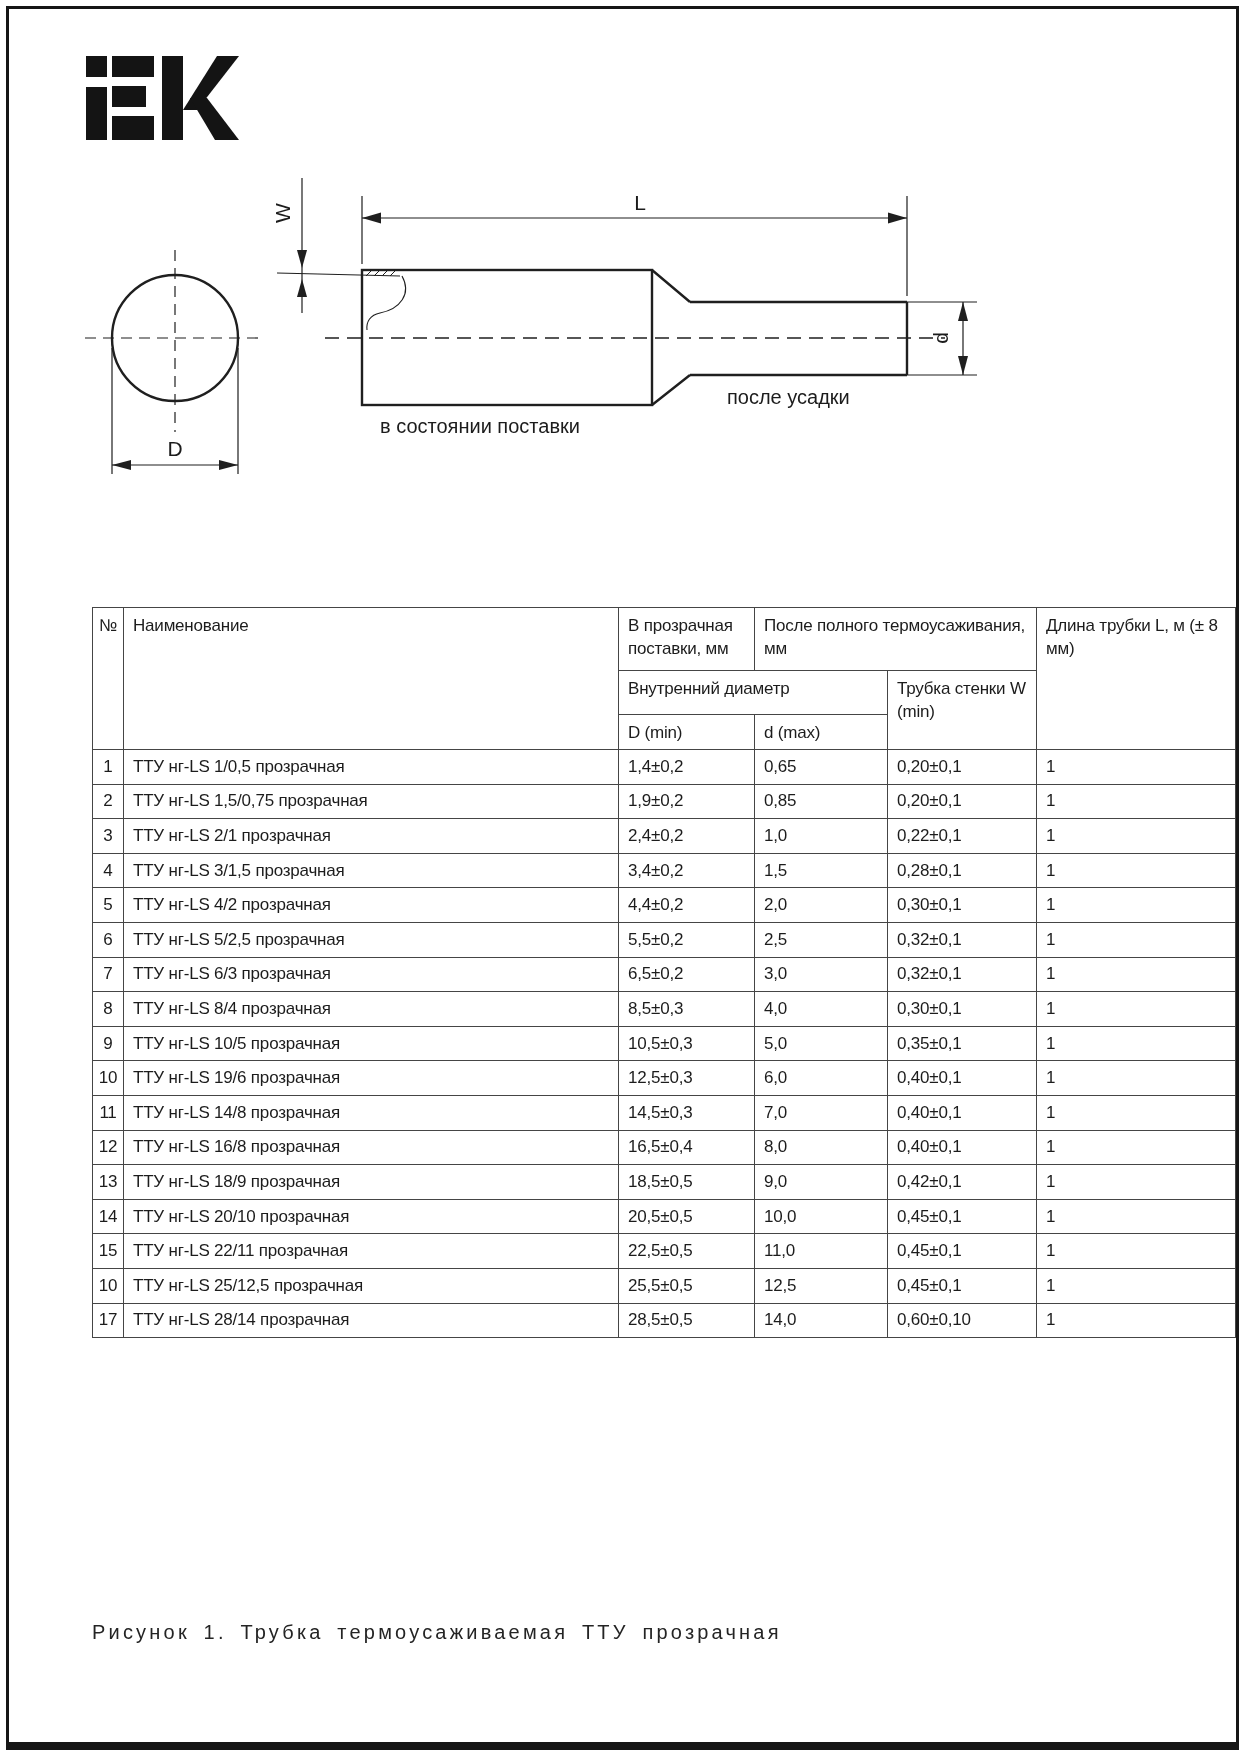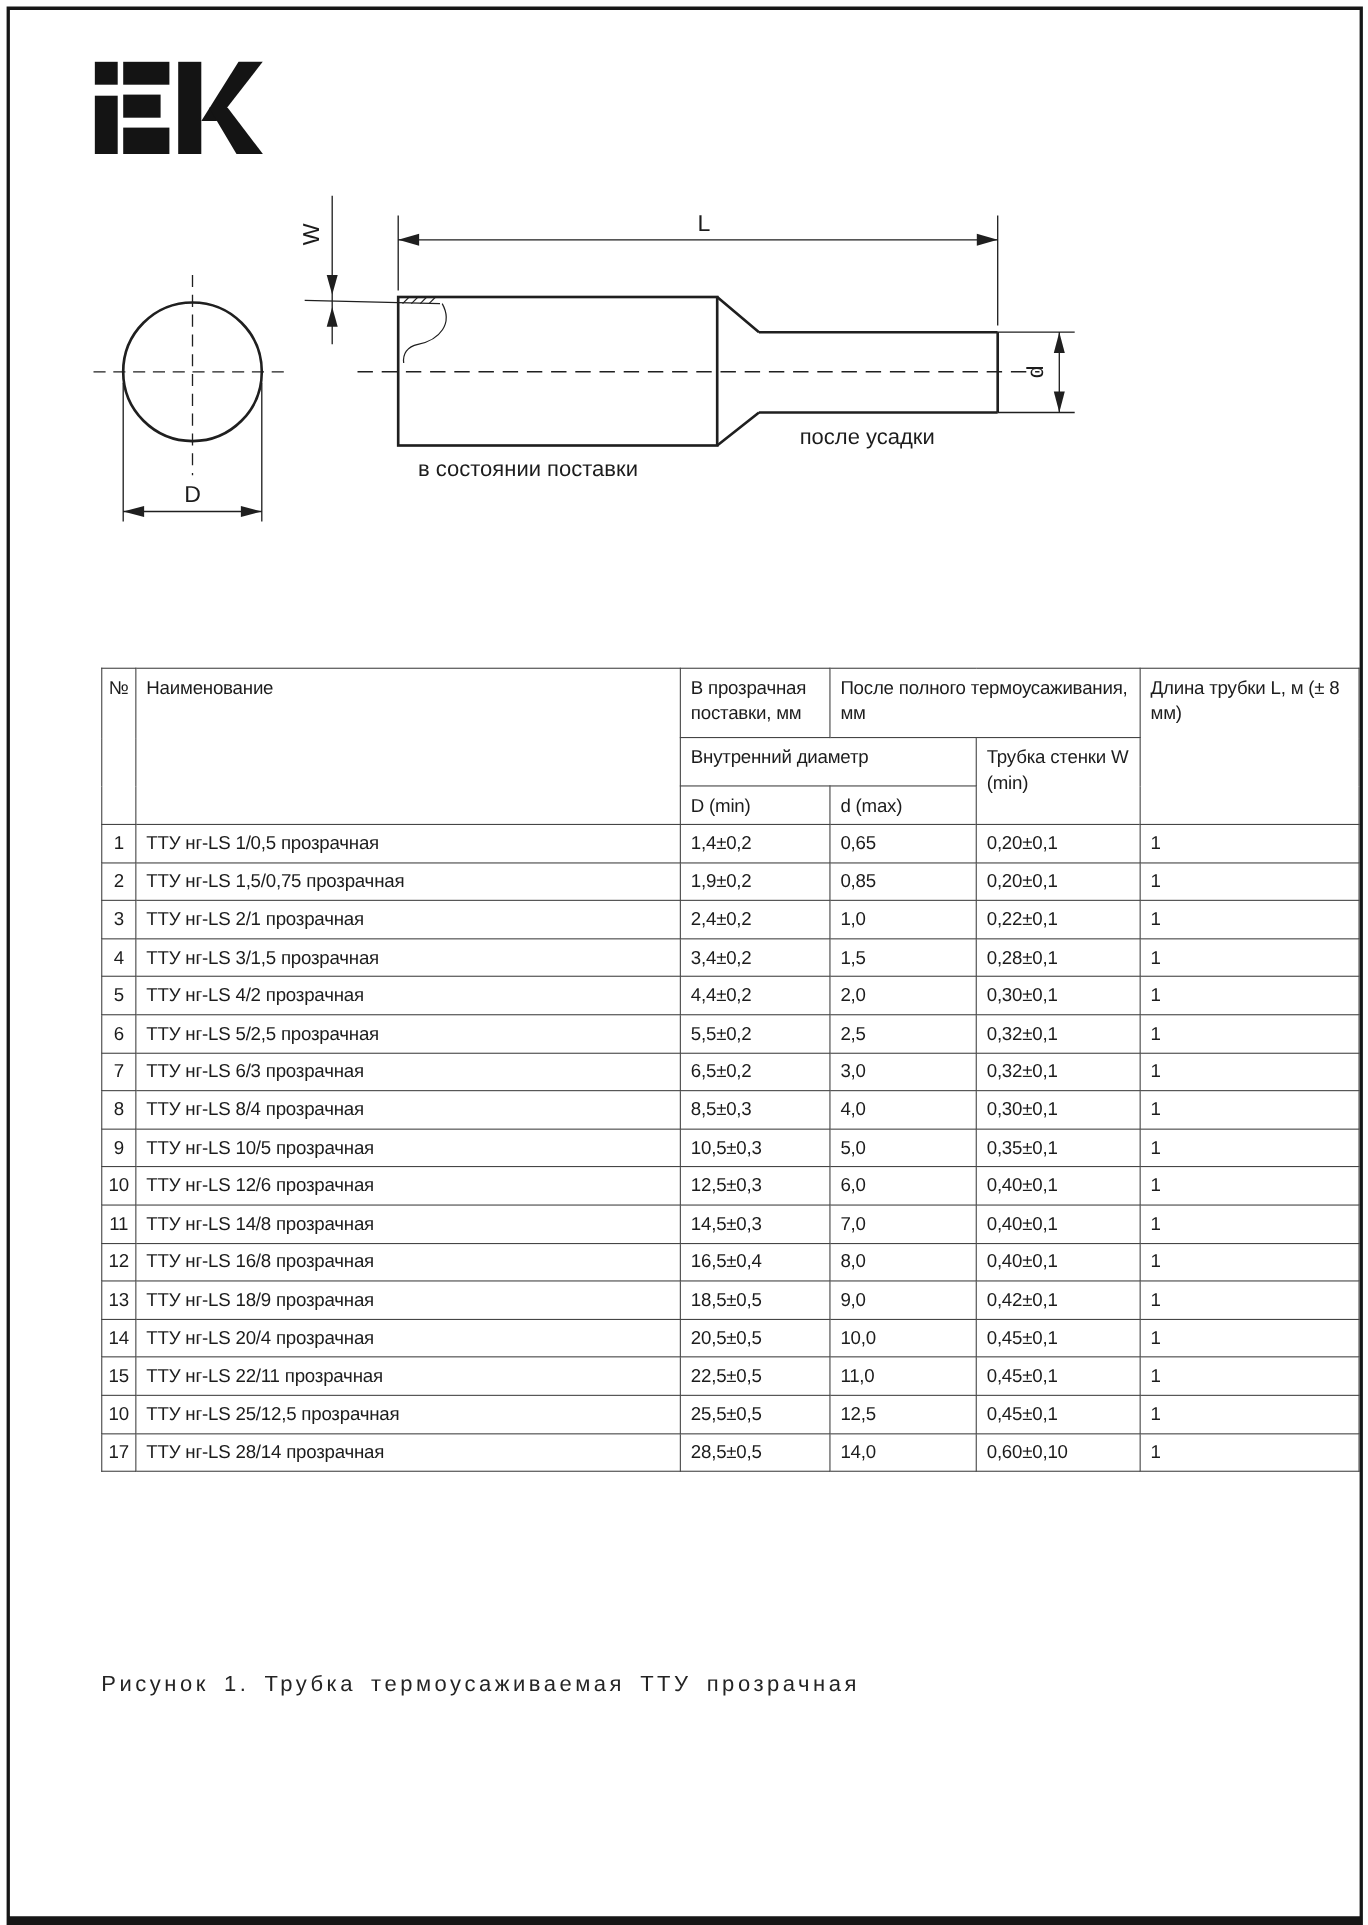--- a/index.html
+++ b/index.html
@@ -35,21 +35,21 @@
     overflow:hidden;white-space:normal;
   }
   .spec-table thead th{vertical-align:top;padding-top:7px;line-height:1.35;}
   .spec-table thead tr.h1{height:63px;}
   .spec-table thead tr.h2{height:44px;}
   .spec-table thead tr.h3{height:35px;}
   .spec-table tbody tr{height:34.6px;}
   .spec-table tbody td{vertical-align:middle;}
   .spec-table td.c-num, .spec-table th.c-num{text-align:center;padding-left:0;}
   .caption{
-    position:absolute;left:92px;top:1520px;
+    position:absolute;left:92px;top:1621px;
     font-size:20px;letter-spacing:3.2px;word-spacing:5px;color:#242424;
   }
 </style>
 </head>
 <body>
 
 <div class="page">
   <div class="frame"></div>
 
   <svg class="logo" width="156" height="84" viewBox="0 0 156 84">
@@ -216,21 +216,21 @@
         <tr>
       <td class="c-num">9</td>
       <td>ТТУ нг-LS 10/5 прозрачная</td>
       <td>10,5±0,3</td>
       <td>5,0</td>
       <td>0,35±0,1</td>
       <td>1</td>
     </tr>
         <tr>
       <td class="c-num">10</td>
-      <td>ТТУ нг-LS 12/6 прозрачная</td>
+      <td>ТТУ нг-LS 19/6 прозрачная</td>
       <td>12,5±0,3</td>
       <td>6,0</td>
       <td>0,40±0,1</td>
       <td>1</td>
     </tr>
         <tr>
       <td class="c-num">11</td>
       <td>ТТУ нг-LS 14/8 прозрачная</td>
       <td>14,5±0,3</td>
       <td>7,0</td>
@@ -248,21 +248,21 @@
         <tr>
       <td class="c-num">13</td>
       <td>ТТУ нг-LS 18/9 прозрачная</td>
       <td>18,5±0,5</td>
       <td>9,0</td>
       <td>0,42±0,1</td>
       <td>1</td>
     </tr>
         <tr>
       <td class="c-num">14</td>
-      <td>ТТУ нг-LS 20/4 прозрачная</td>
+      <td>ТТУ нг-LS 20/10 прозрачная</td>
       <td>20,5±0,5</td>
       <td>10,0</td>
       <td>0,45±0,1</td>
       <td>1</td>
     </tr>
         <tr>
       <td class="c-num">15</td>
       <td>ТТУ нг-LS 22/11 прозрачная</td>
       <td>22,5±0,5</td>
       <td>11,0</td>

